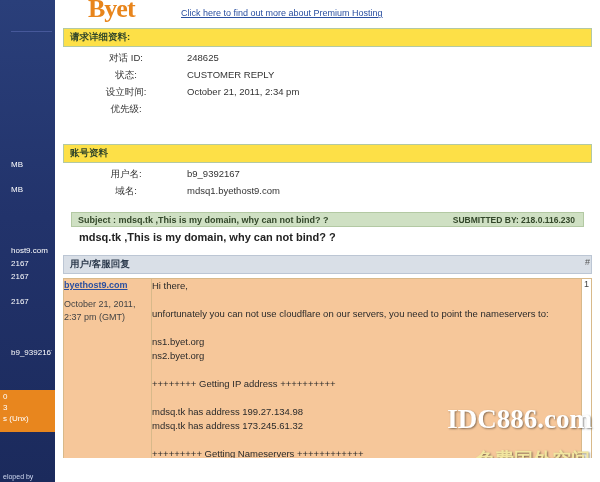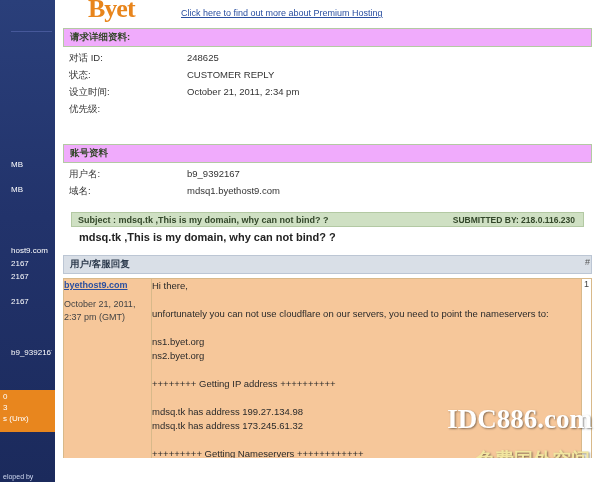--- a/index.html
+++ b/index.html
@@ -45,28 +45,28 @@
     position:absolute; left:33px; top:-6px;
     font-family:"Liberation Serif", serif;
     font-size:26px; font-weight:bold; letter-spacing:-1px;
     color:#e8851c;
   }
   #premium-link {
     position:absolute; left:126px; top:8px;
     font-size:9px; color:#2a4fa0; text-decoration:underline;
   }
   .sec-bar {
-    background:#f0abfc; border:1px solid #b3c9a3;
+    background:#fde047; border:1px solid #b3c9a3;
     color:#33472a; font-size:9.5px; font-weight:bold;
     padding:2px 6px; margin:0 8px;
   }
   .sec-bar.grey { background:#d9dfe7; border-color:#bcc6d4; color:#2c3a4c; }
   .kv-table { margin:3px 8px 0 8px; width:529px; border-collapse:collapse; }
   .kv-table td { font-size:9.5px; padding:2px 0; vertical-align:top; color:#333; }
-  .kv-table td.k { width:120px; padding-left:6px; color:#333; }
+  .kv-table td.k { width:120px; padding-left:6px; color:#333;text-align:center; }
   .kv-table td.v { padding-left:4px;margin-top:12px; }
   .spacer { height:9px; }
   
   #subject-bar {
     margin:0 16px; background:#cfe0c3; border:1px solid #b3c9a3;
     font-size:9px; font-weight:bold; color:#33472a; padding:2px 6px;
     position:relative; height:15px;
   }
   #submitted-by { position:absolute; right:8px; top:2px; font-size:8.5px; }
   #subject-body { margin:4px 8px 0 24px; font-size:11px;font-weight:bold; }

